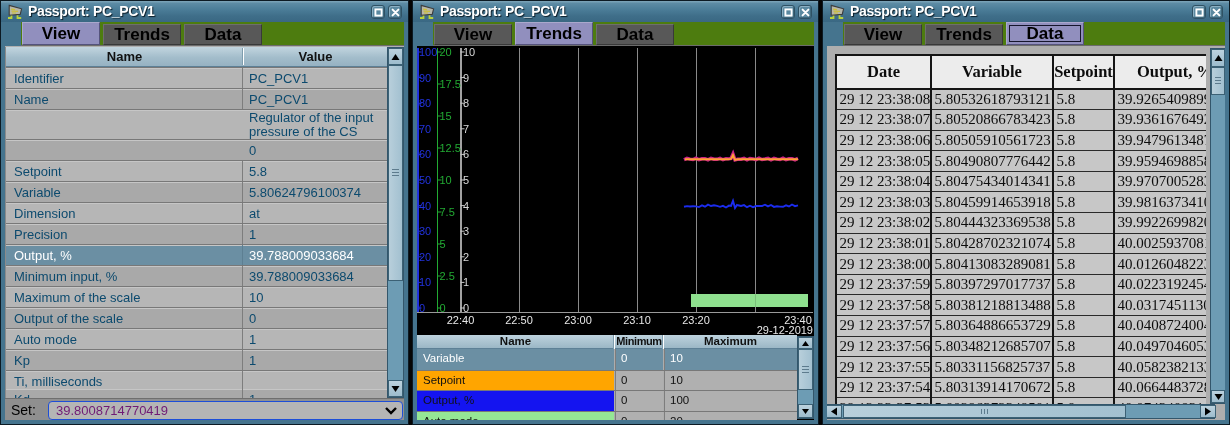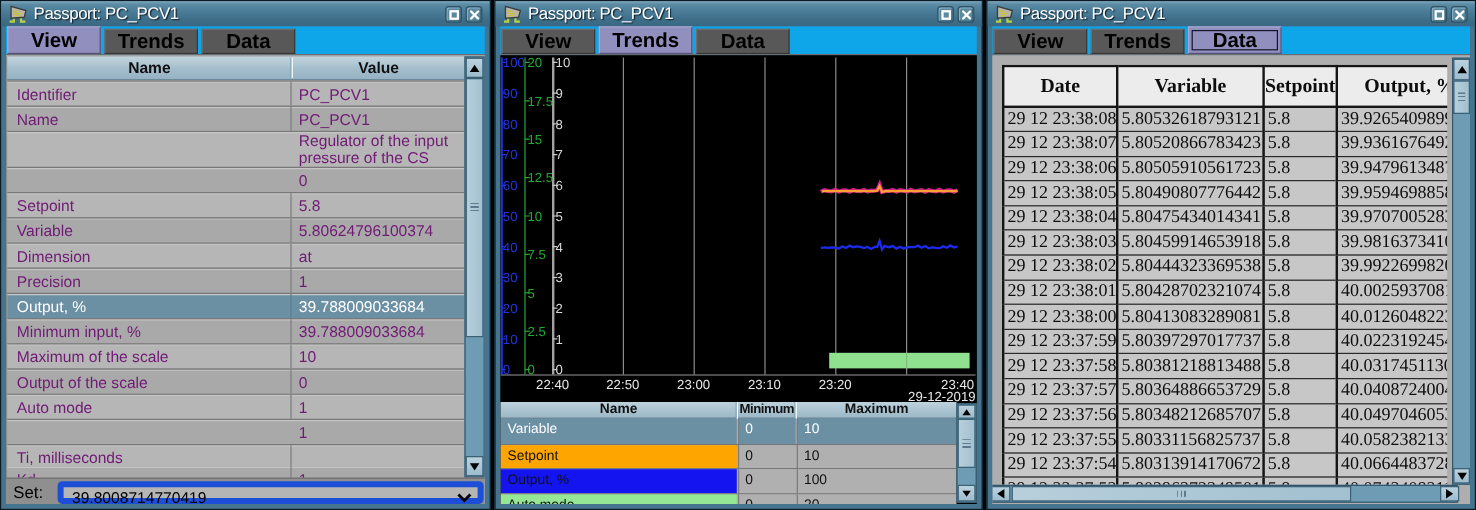--- a/index.html
+++ b/index.html
@@ -1,51 +1,51 @@
 <!DOCTYPE html>
 <html><head><meta charset="utf-8"><style>
 *{margin:0;padding:0;box-sizing:border-box}
 html,body{width:1230px;height:425px;background:#050505;overflow:hidden;font-family:"Liberation Sans",sans-serif}
 #stage{position:relative;width:1230px;height:425px}
 .win{position:absolute;top:0;height:425px;background:#45748e;border:1px solid #0c1a23}
 .tbar{position:absolute;left:0;right:0;top:0;height:21px;background:linear-gradient(180deg,#7fa7bb 0%,#5c8ba4 12%,#4c7e99 38%,#3f6e89 72%,#3a6883 100%)}
 .ticon{position:absolute;left:6px;top:3px}
-.ttext{position:absolute;left:27px;top:2px;font-size:14px;font-weight:normal;color:#fff;text-shadow:1px 1px 1px rgba(8,24,34,.95);letter-spacing:-0.35px}
+.ttext{position:absolute;left:27px;top:2px;font-size:14px;font-weight:bold;color:#fff;text-shadow:1px 1px 1px rgba(8,24,34,.95);letter-spacing:-0.35px}
 .wbtn{position:absolute;top:4px;width:14px;height:14px;background:#5b89a0;border:1px solid #2e5164;border-radius:3px;box-shadow:inset 1px 1px 0 rgba(200,225,238,.45),inset -1px -1px 0 rgba(10,40,55,.35);display:flex;align-items:center;justify-content:center}
 .wbtn.mx{right:23px}.wbtn.cl{right:6px}
-.tabs{position:absolute;left:4px;right:4px;top:21px;height:24px;background:#0ea5e9;border-bottom:1px solid #6c6c6c}
+.tabs{position:absolute;left:20px;right:4px;top:21px;height:24px;background:#4d7c0f;border-bottom:1px solid #6c6c6c}
 .tab{position:absolute;top:2px;height:21px;width:78px;background:#585858;border:1px solid #393939;border-top-color:#6e6e6e;border-left-color:#6e6e6e;color:#000;font-weight:bold;font-size:17px;text-align:center;line-height:19px}
 .tab.act{top:0;height:23px;background:#918fbe;border-color:#aaa8cc #55537c #55537c #aaa8cc;line-height:21px}
 .tab.t1{left:1px}.tab.t2{left:82px}.tab.t3{left:163px}
 .focusrect{position:absolute;left:2px;right:2px;top:2px;bottom:2px;border:1px solid #15152c}
 .content{position:absolute;left:4px;right:4px;top:45px;bottom:4px;background:#b0b0b0;overflow:hidden}
 
 .grid{position:absolute;left:0;top:1px;right:17px;bottom:21px;background:#adadad;overflow:hidden;border-left:1px solid #8b8b8b}
 .ghead{position:relative;height:20px;background:linear-gradient(180deg,#c2d5df 0%,#a3bdcb 55%,#96b2c2 100%);border-bottom:1px solid #5d8096;font-weight:bold;font-size:13px;color:#111}
 .ghead .c1,.ghead .c2{position:absolute;top:0;height:20px;line-height:20px;text-align:center}
 .ghead .c1{left:0;width:237px}.ghead .c2{left:238px;right:0}
 .hsep{position:absolute;left:237px;top:1px;bottom:1px;width:1px;background:#fff;box-shadow:-1px 0 0 #7e9dae}
-.r{position:relative;height:21px;border-top:1px solid #787878;box-shadow:inset 0 1px 0 #c6c6c6;font-size:13px;color:#701a75}
+.r{position:relative;height:21px;border-top:1px solid #787878;box-shadow:inset 0 1px 0 #c6c6c6;font-size:13px;color:#0c4a6e}
 .r:first-child{border-top:none;box-shadow:none}
 .r .n{position:absolute;left:0;top:0;bottom:0;width:237px;padding:3px 0 0 8px;border-right:1px solid #7d7d7d}
 .r .v{position:absolute;left:238px;top:0;bottom:0;right:0;padding:3px 0 0 5px}
 .rA{background:#b6b6b6}.rB{background:#a9a9a9}
 .rsel{background:#6b8fa3;color:#fff}
 .r2{height:30px}
 
 .vsb{position:absolute;right:0;top:1px;width:17px;bottom:22px;background:#6d9cb4;border:1px solid #33566b}
 .sbtn{position:absolute;left:0;right:0;height:17px;background:linear-gradient(180deg,#bcd2de,#9dbccd);border:1px solid #3c617500;border:1px solid #3c6175;display:flex;align-items:center;justify-content:center}
 .sbtn svg{display:block}
 .sthumb{position:absolute;left:0;right:0;background:linear-gradient(90deg,#b8cfdb,#a2c0d0);border:1px solid #3c6175}
 .grip{position:absolute;left:3px;right:3px;top:50%;height:8px;margin-top:-4px;background:repeating-linear-gradient(180deg,#5d7b8d 0 1px,transparent 1px 3px)}
 .gripv{position:absolute;top:3px;bottom:3px;left:50%;width:8px;margin-left:-4px;background:repeating-linear-gradient(90deg,#5d7b8d 0 1px,transparent 1px 3px)}
 
 .setbar{position:absolute;left:0;right:0;bottom:0;height:22px;background:#8f8f8f;border-top:1px solid #6f6f6f}
 .setlab{position:absolute;left:6px;top:3px;font-size:14px;color:#000}
-.combo{position:absolute;left:43px;top:2px;right:1px;height:19px;background:#b5b5b5;border:5px solid #1d4ed8;border-radius:4px;font-size:13px;color:#000000;line-height:17px;padding-left:7px}
+.combo{position:absolute;left:43px;top:2px;right:1px;height:19px;background:#b5b5b5;border:1px solid #1d4ed8;border-radius:4px;font-size:13px;color:#701a75;line-height:17px;padding-left:7px}
 .cararea{position:absolute;right:2px;top:1px;width:18px;height:15px}
 
 .grid2{position:absolute;left:0;top:289px;right:17px;bottom:0;background:#adadad;overflow:hidden}
 .g2head{position:relative;height:14px;background:linear-gradient(180deg,#bdd2dd,#9bb7c6);border-bottom:1px solid #5d8096;font-weight:bold;font-size:11.5px;color:#111}
 .g2head div{position:absolute;top:0;height:14px;line-height:13px;text-align:center}
 .r20{position:relative;height:20.5px;border-top:1px solid #787878;font-size:11.5px;color:#111}
 .r20 .nc{position:absolute;left:0;top:0;bottom:0;width:197px;padding:3px 0 0 6px}
 .r20 .mn{position:absolute;left:198px;top:0;bottom:0;width:48px;padding:3px 0 0 5px;background:#b0b0b0;border-left:1px solid #7d7d7d}
 .r20 .mx2{position:absolute;left:247px;top:0;bottom:0;right:0;padding:3px 0 0 5px;background:#b0b0b0;border-left:1px solid #7d7d7d}
 .vsb2{position:absolute;right:0;top:290px;width:17px;bottom:1px;background:#6d9cb4;border:1px solid #33566b}
@@ -136,20 +136,21 @@
           </div>
       <div class="r rB">
             <div class="n">Output of the scale</div>
             <div class="v">0</div>
           </div>
       <div class="r rA">
             <div class="n">Auto mode</div>
             <div class="v">1</div>
           </div>
       <div class="r rB">
+            <div class="n">Kp</div>
             <div class="v">1</div>
           </div>
       <div class="r rA">
             <div class="n">Ti, milliseconds</div>
           </div>
       <div class="r rB" style="margin-top:-2px;border-top:none">
             <div class="n">Kd</div>
             <div class="v">1</div>
           </div>
     </div>

